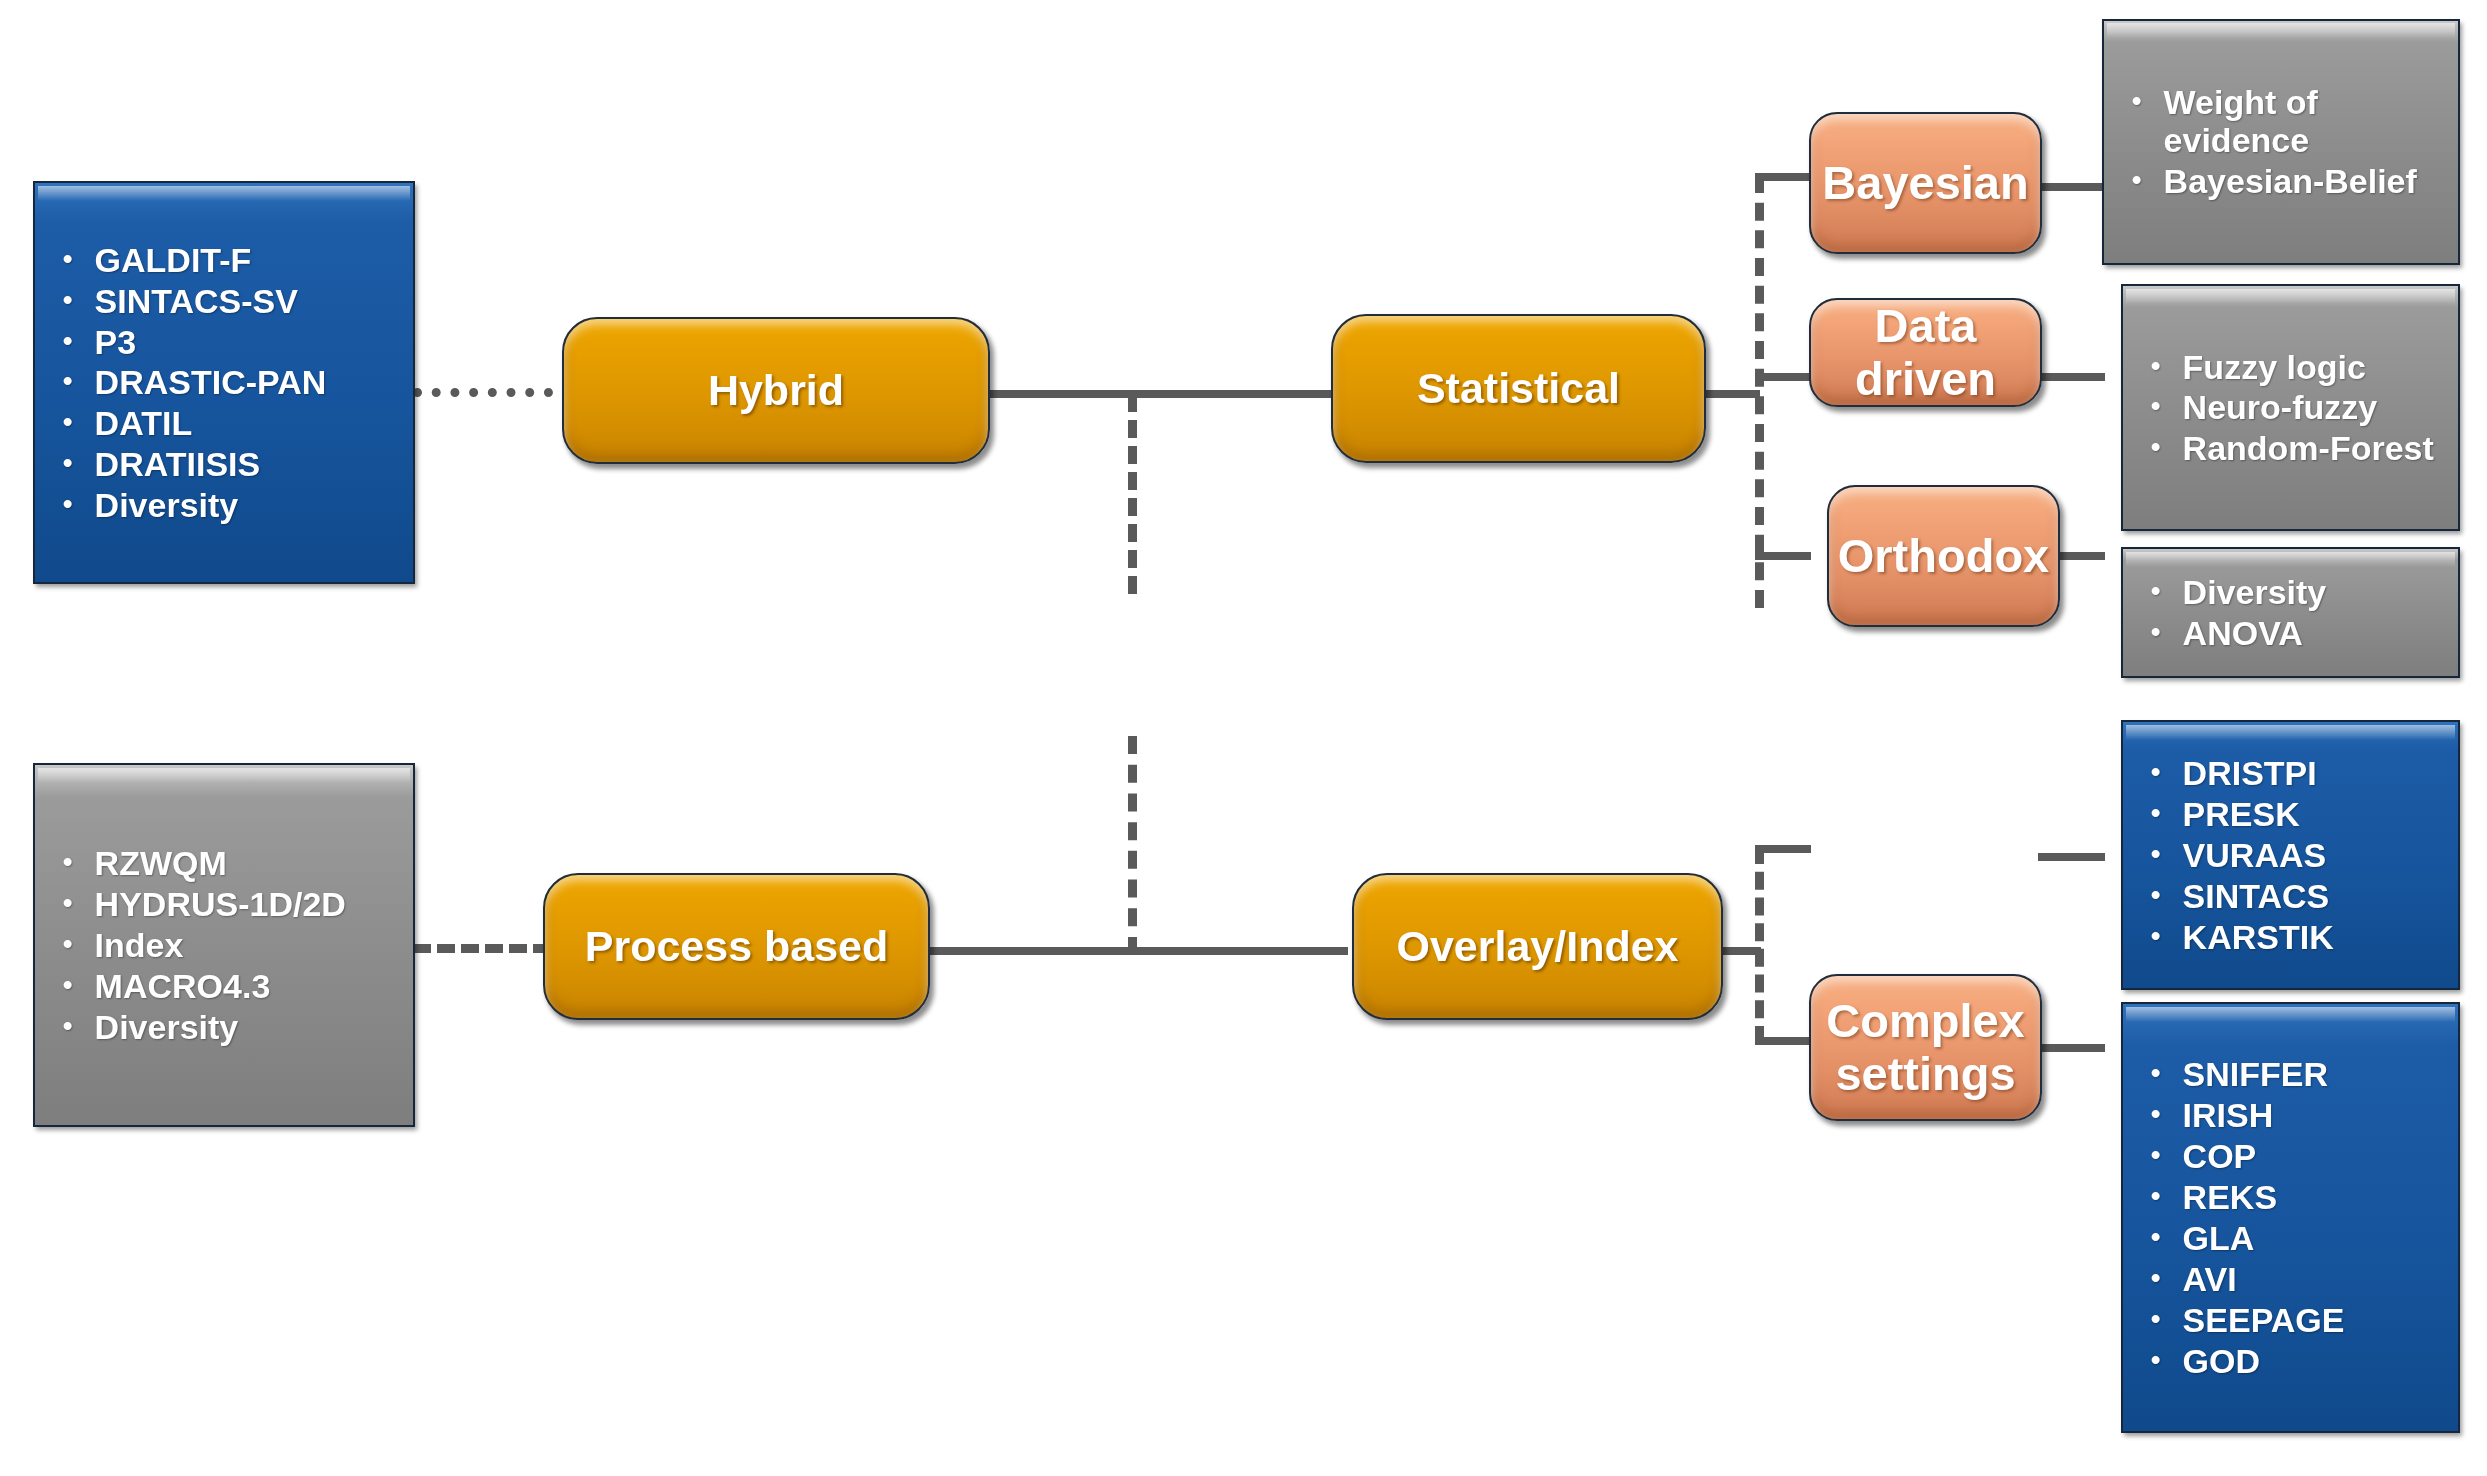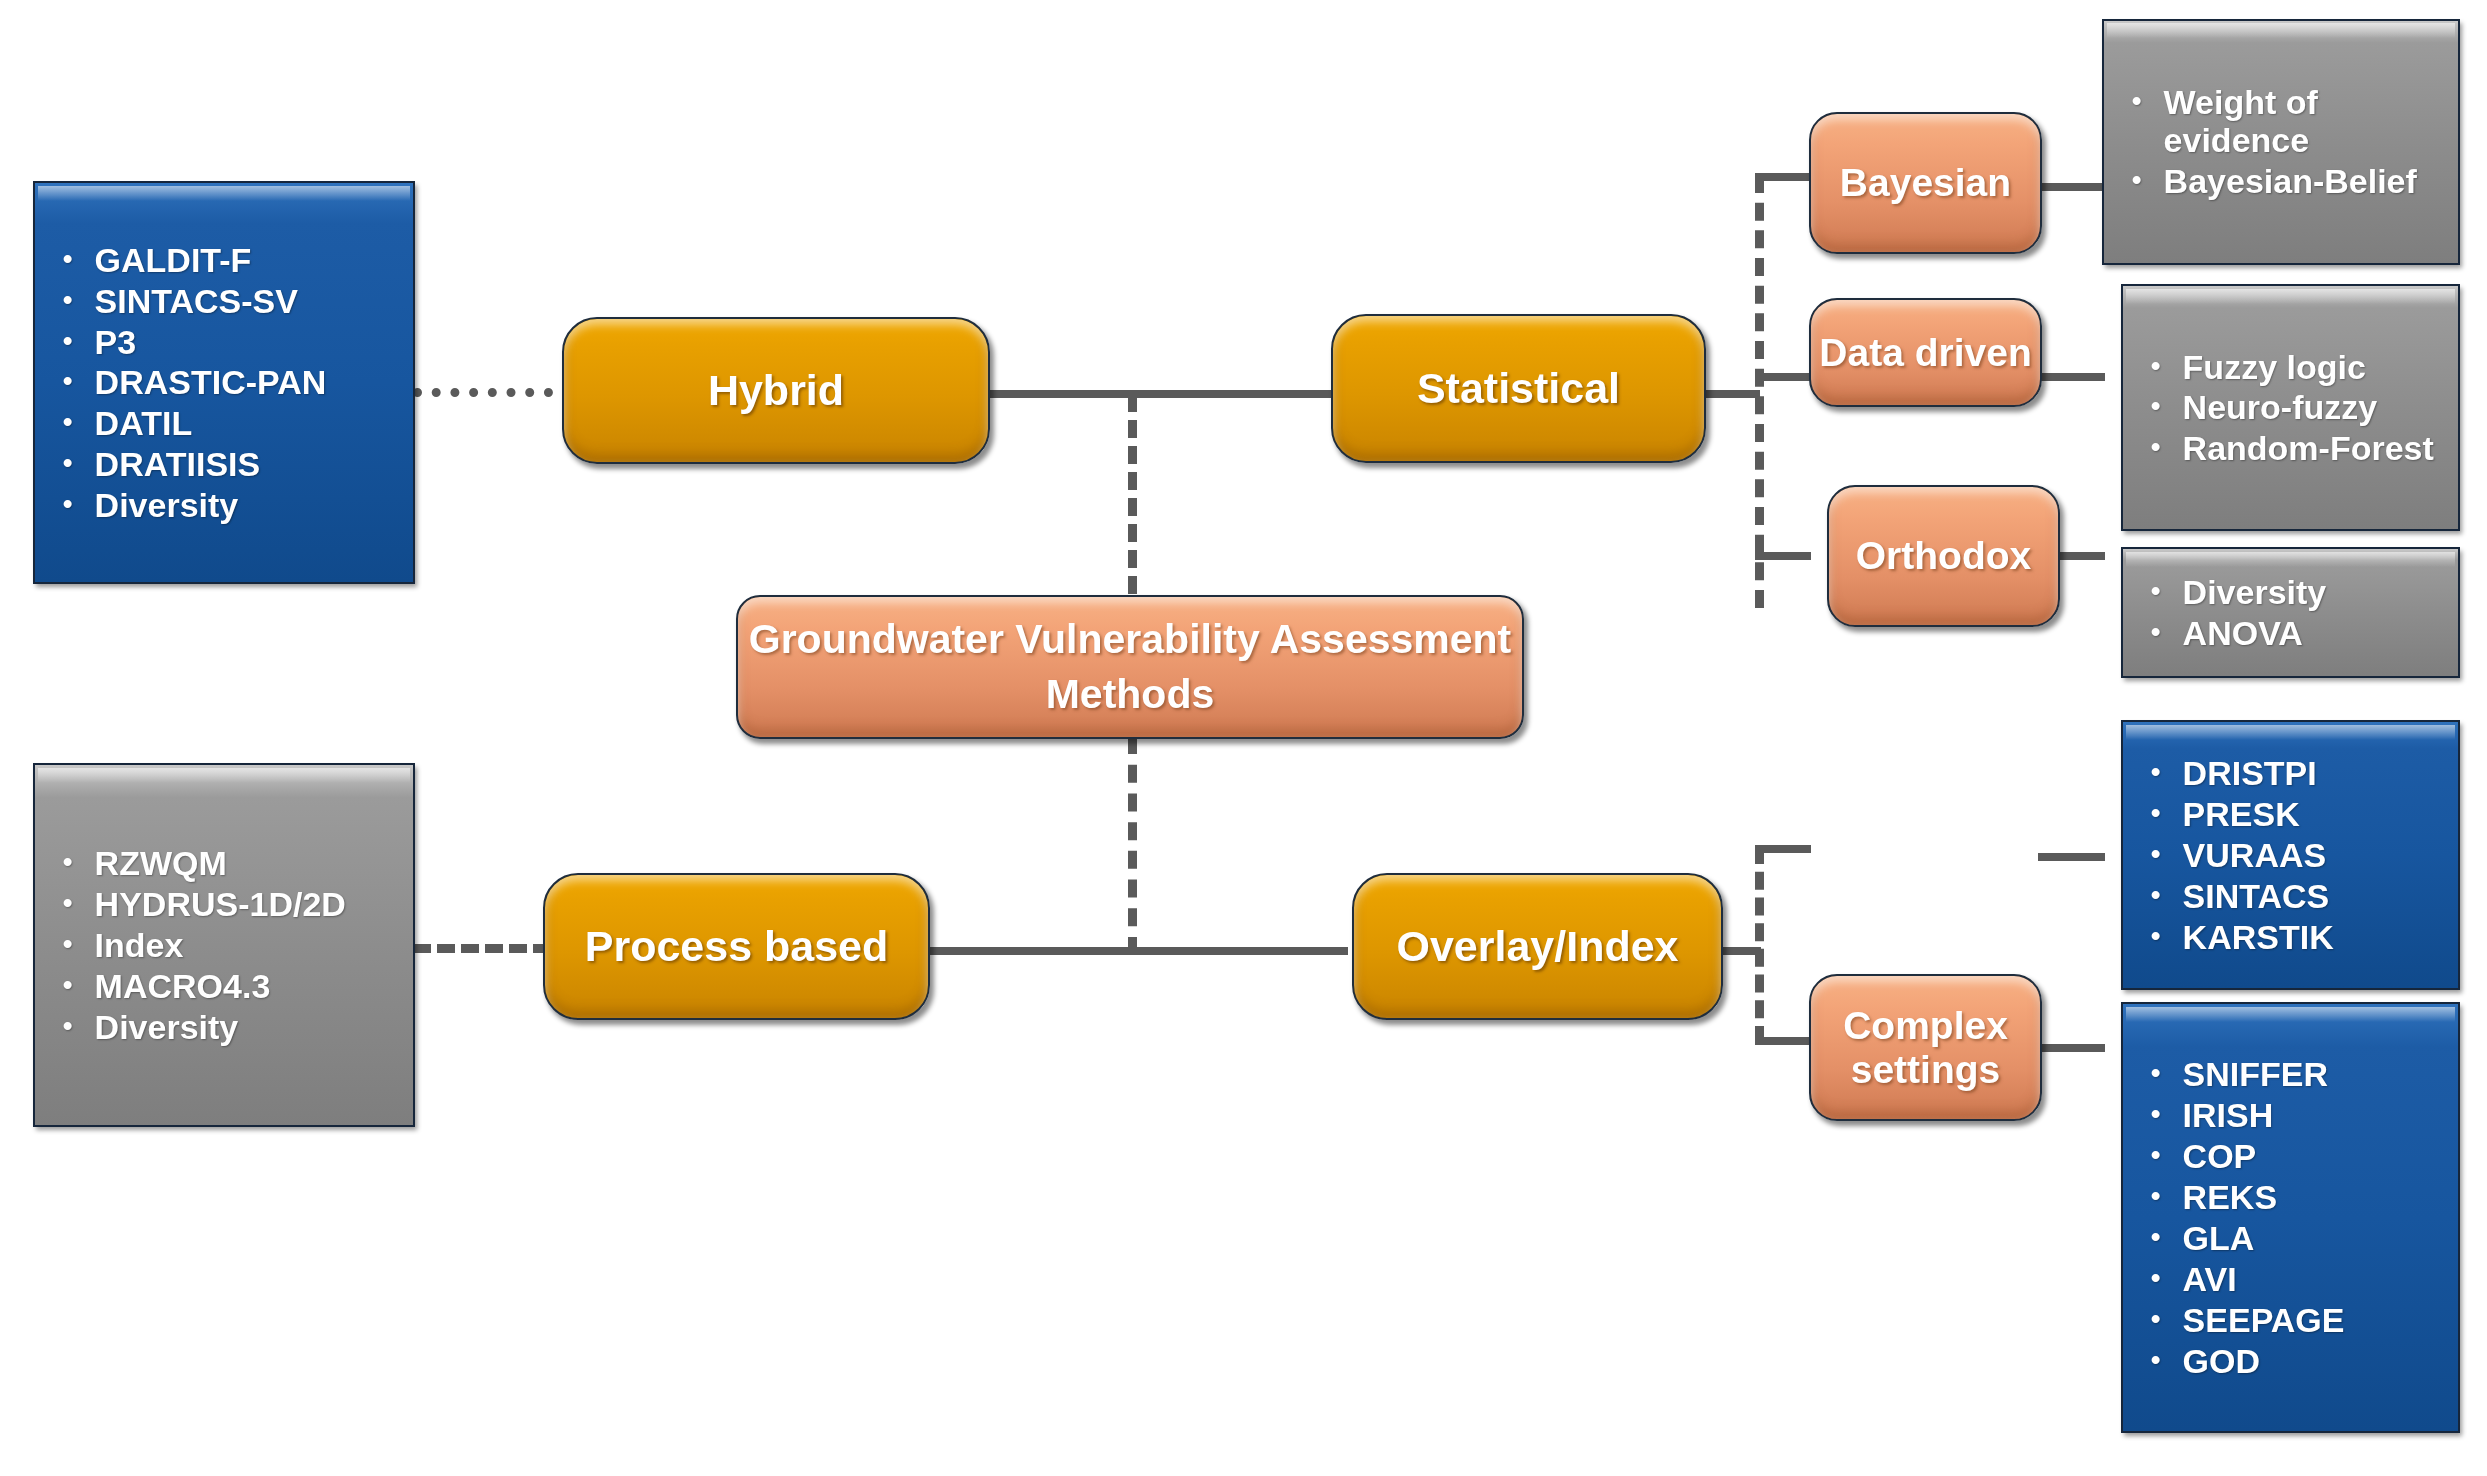--- a/index.html
+++ b/index.html
@@ -24,21 +24,21 @@
     text-shadow:1.9px 1.9px 2.8px rgba(90,50,0,.55);
   }
   
   .salmon{
     border-radius:28px;
     border:2.8px solid #1f2d3d;
     background:linear-gradient(180deg,#f7b184 0%,#f3a478 22%,#e49067 65%,#cf7a52 100%);
     box-shadow: inset 0 5.6px 9.3px rgba(255,255,255,.55),
                 inset 0 -7.5px 11.2px rgba(140,70,30,.35),
                 3.7px 4.7px 5.6px rgba(0,0,0,.45);
-    font-size:39px;
+    font-size:47px;
     line-height:1.12;
     text-shadow:1.9px 1.9px 2.8px rgba(110,55,20,.5);
   }
   .salmon.wide{border-radius:24px;font-size:41px;line-height:1.35;}
 
   
   .listbox{
     position:absolute;box-sizing:border-box;z-index:5;
     border:2.8px solid #16263b;
     padding:9.3px 5.6px 9.3px 5.6px;
@@ -168,21 +168,20 @@
   </div>
 
   <div class="node gold" style="left:562px; top:317px; width:428px; height:147px;">Hybrid</div>
 
   <div class="node gold" style="left:543px; top:873px; width:387px; height:147px;">Process based</div>
 
   <div class="node gold" style="left:1331px; top:314px; width:375px; height:149px;">Statistical</div>
 
   <div class="node gold" style="left:1344px; top:873px; width:371px; height:147px;margin-left:8px;">Overlay/Index</div>
 
-  <div class="node salmon wide" style="left:736px; top:595px; width:788px; height:144px;">Groundwater Vulnerability Assessment Methods</div>
 
   <div class="node salmon" style="left:1809px; top:112px; width:233px; height:142px;">Bayesian</div>
 
   <div class="node salmon" style="left:1809px; top:298px; width:233px; height:109px;">Data driven</div>
 
   <div class="node salmon" style="left:1809px; top:485px; width:233px; height:142px;margin-left:18px;">Orthodox</div>
 
 
   <div class="node salmon" style="left:1809px; top:974px; width:233px; height:147px;">Complex settings</div>
 

